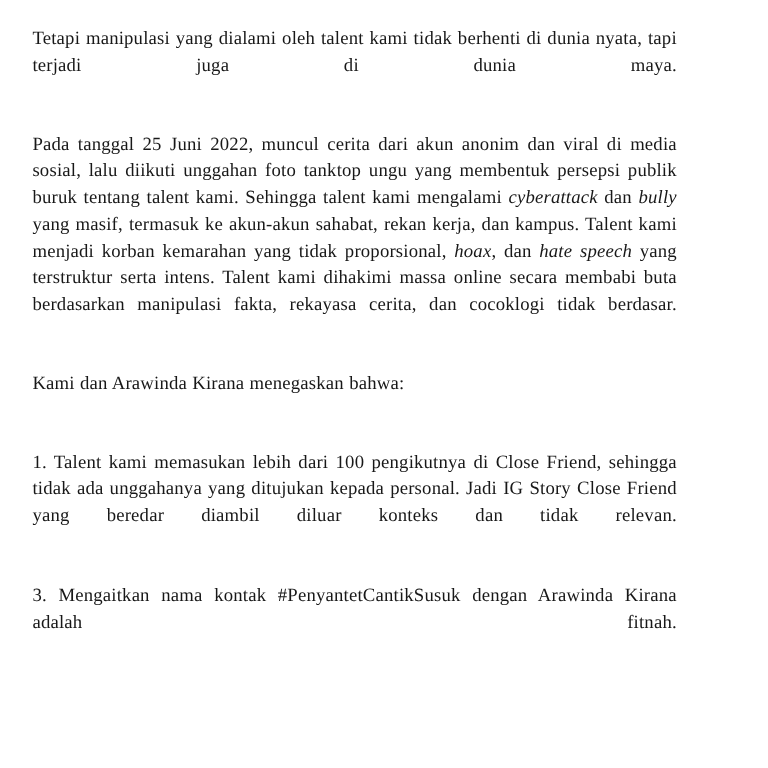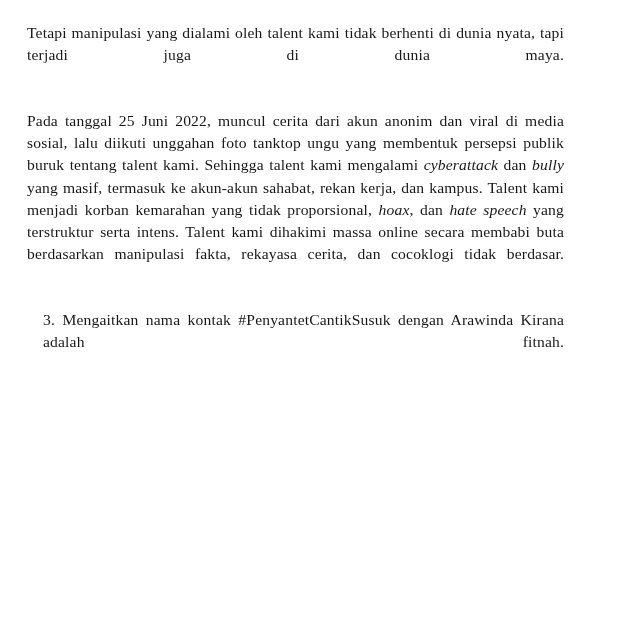--- a/index.html
+++ b/index.html
@@ -32,21 +32,20 @@
   }
   .para {
     margin: 0 0 22px 0;
     text-align: justify;
     text-justify: inter-word;
     -webkit-hyphens: none;
     hyphens: none;
   }
   .para:last-child {
     margin-bottom: 0;
-    margin-left: 16px;
   }
   .para.no-justify {
     text-align: left;
   }
   .para em,
   .para .italic {
   }
   
   .para::after {
     content: "";
@@ -54,15 +53,17 @@
     width: 100%;
   }
 </style>
 </head>
 <body style="background: rgb(255, 255, 255);">
 
 <div id="document-page">
   <div class="statement-body" id="statement-body" style="color: rgb(24, 24, 24);">
       <p class="para"><span>Tetapi manipulasi yang dialami oleh talent kami tidak berhenti di dunia nyata, tapi terjadi juga di dunia maya.</span></p>
       <p class="para"><span>Pada tanggal 25 Juni 2022, muncul cerita dari akun anonim dan viral di media sosial, lalu diikuti unggahan foto tanktop ungu yang membentuk persepsi publik buruk tentang talent kami. Sehingga talent kami mengalami </span><em class="italic">cyberattack</em><span> dan </span><em class="italic">bully</em><span> yang masif, termasuk ke akun-akun sahabat, rekan kerja, dan kampus. Talent kami menjadi korban kemarahan yang tidak proporsional, </span><em class="italic">hoax</em><span>, dan </span><em class="italic">hate speech</em><span> yang terstruktur serta intens. Talent kami dihakimi massa online secara membabi buta berdasarkan manipulasi fakta, rekayasa cerita, dan cocoklogi tidak berdasar.</span></p>
+      <p class="para no-justify"><span>Kami dan Arawinda Kirana menegaskan bahwa:</span></p>
+      <p class="para"><span>1. Talent kami memasukan lebih dari 100 pengikutnya di Close Friend, sehingga tidak ada unggahanya yang ditujukan kepada personal. Jadi IG Story Close Friend yang beredar diambil diluar konteks dan tidak relevan.</span></p>
       <p class="para"><span>3. Mengaitkan nama kontak #PenyantetCantikSusuk dengan Arawinda Kirana adalah fitnah.</span></p>
     </div>
 </div>
 
 </body></html>

